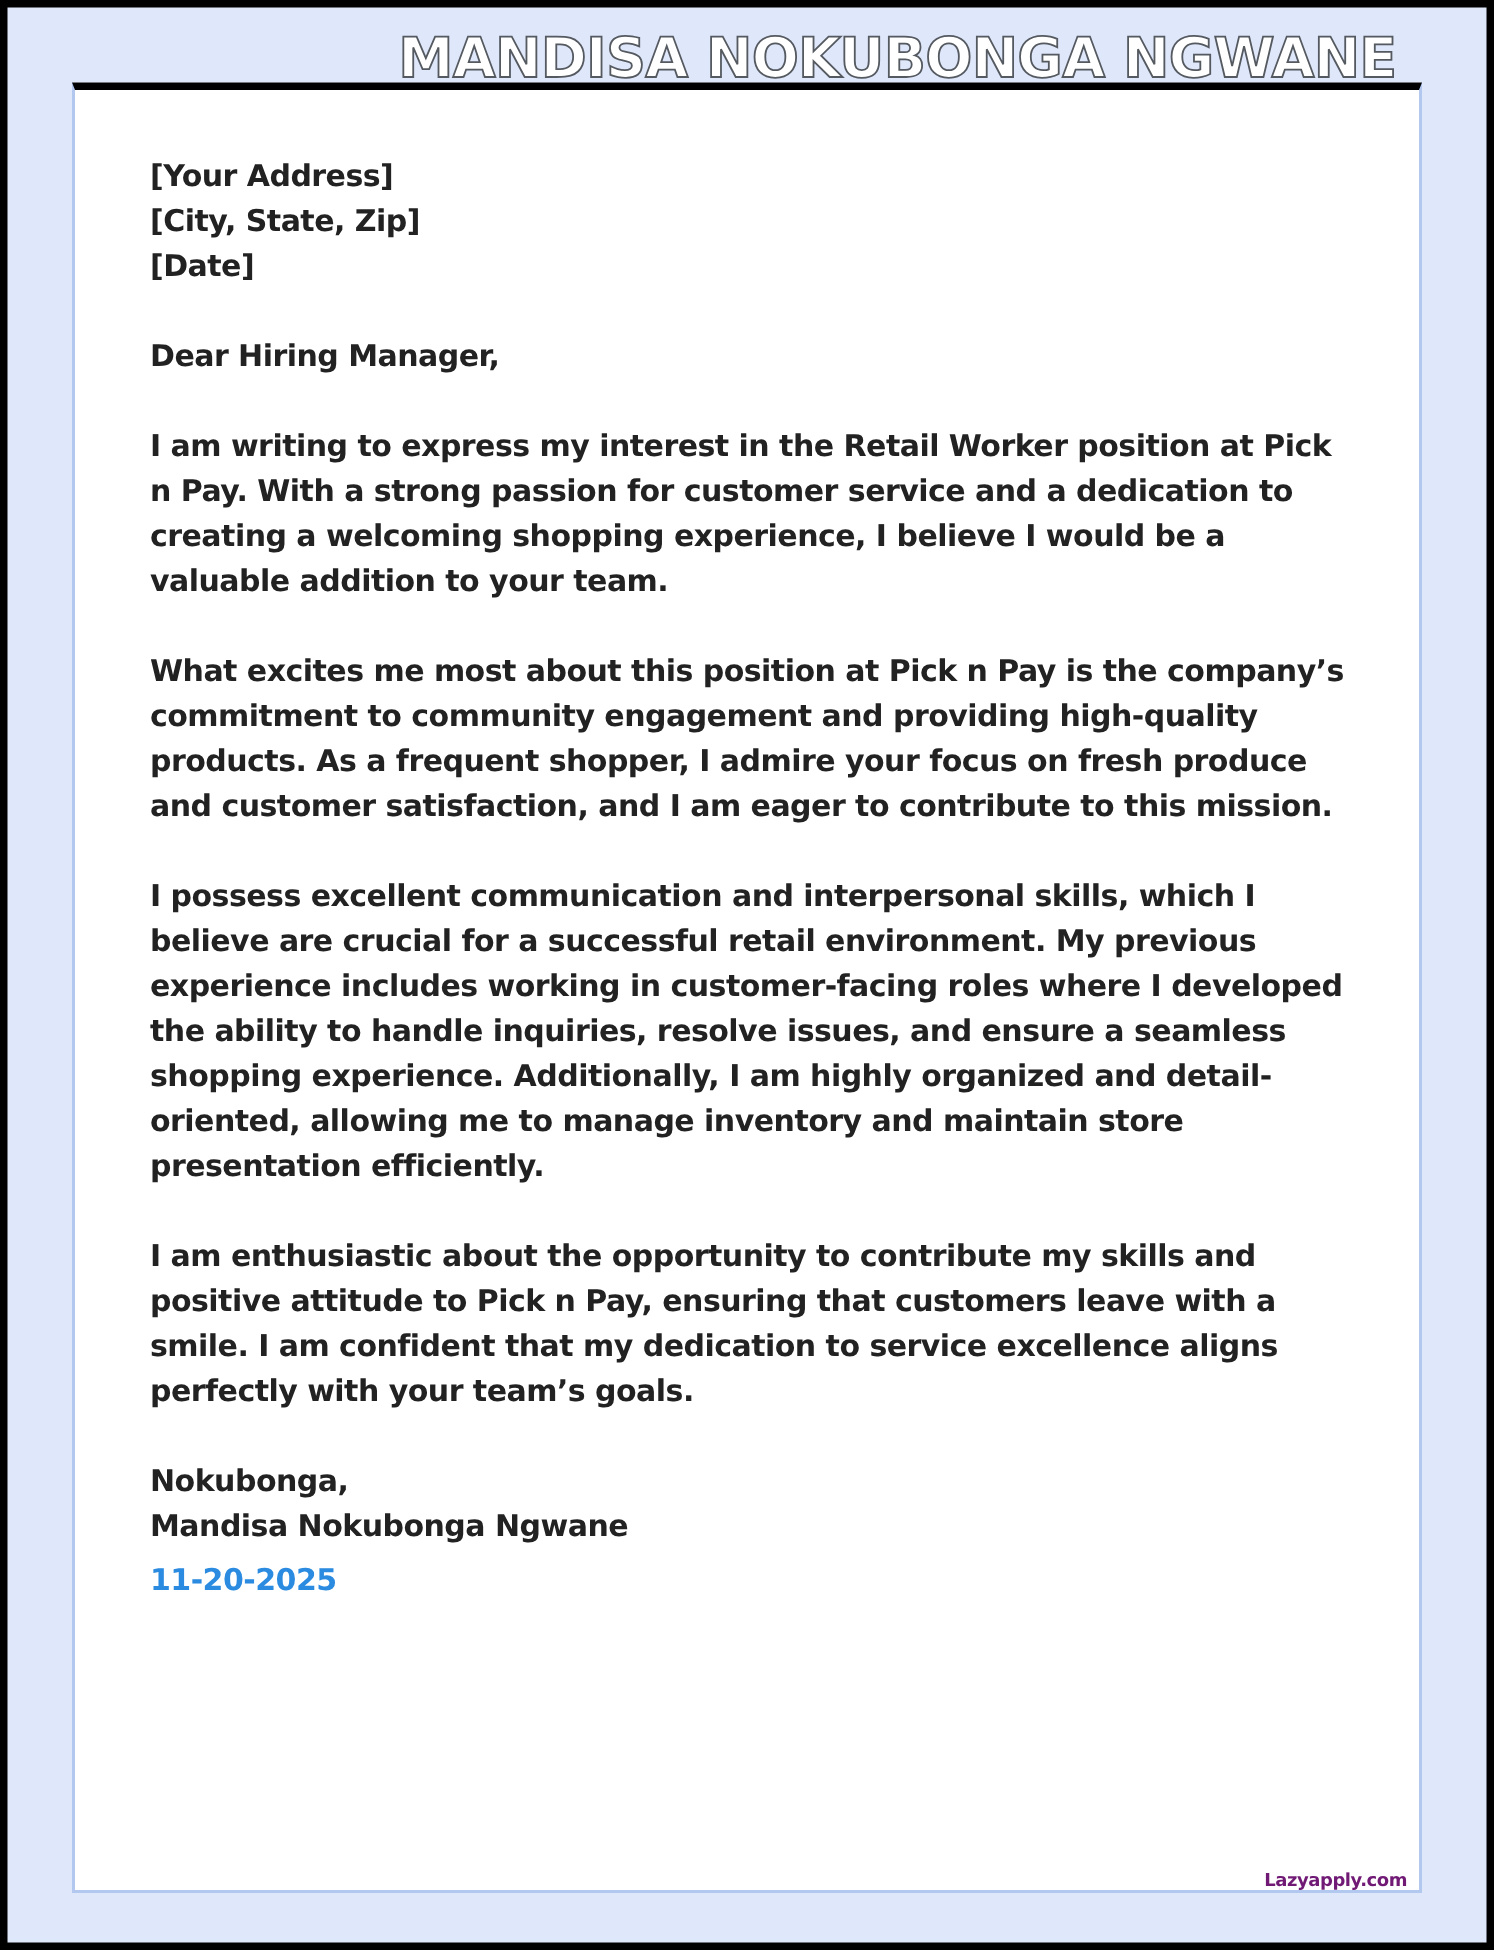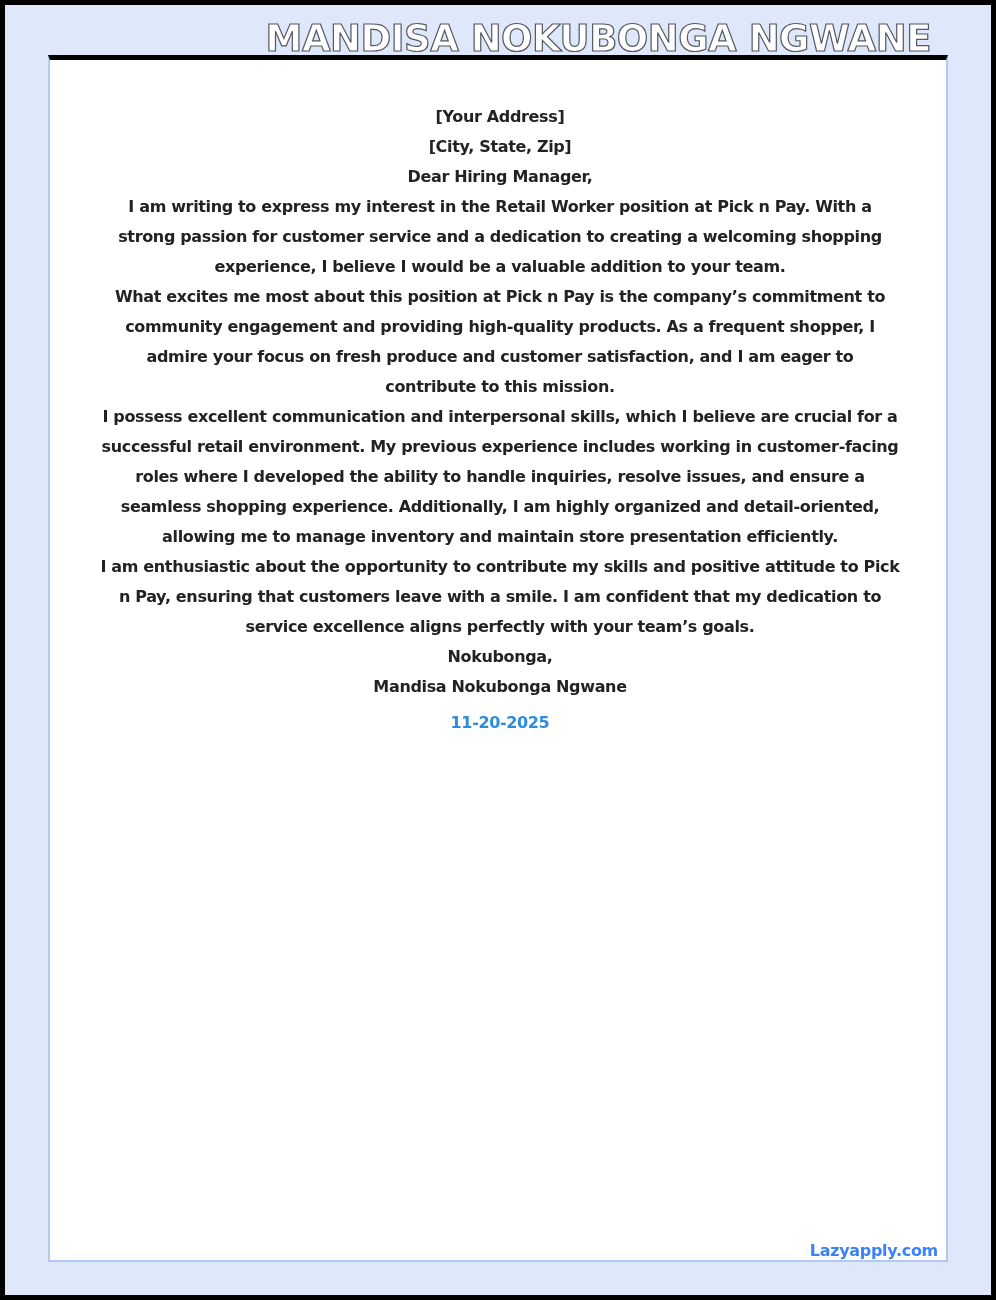--- a/index.html
+++ b/index.html
@@ -36,49 +36,49 @@
       border-left: 2px solid #b3c8ef;
       border-right: 2px solid #b3c8ef;
       border-bottom: 2px solid #b3c8ef;
       border-top: 5px solid #000000;
     }
     .content {
       position: absolute;
       left: 50px;
       top: 42px;
       width: 800px;
-      font-size: 16px;
+      font-size: 20px;
       line-height: 30px;
       color: #222222;
       letter-spacing: -0.35px;
-      text-align: center;
     }
     .line { display: block; }
-    .para { }
+    .para { margin-top: 30px; }
     .date-line { color: #2b8be0; margin-top: 6px; }
     .watermark {
       position: absolute;
       right: 8px;
       bottom: 0px;
-      font-size: 16px;
-      color: #3b82f6;
+      font-size: 12px;
+      color: #701a75;
       letter-spacing: -0.3px;
     }
   </style>
 </head>
 <body>
 
 <div class="frame">
   <div class="name-title">MANDISA NOKUBONGA NGWANE</div>
 
   <div class="page">
     <div class="content">
       <div>
         <span class="line">[Your Address]</span>
         <span class="line">[City, State, Zip]</span>
+        <span class="line">[Date]</span>
       </div>
 
       <p class="para">Dear Hiring Manager,</p>
 
       <p class="para">I am writing to express my interest in the Retail Worker position at Pick n Pay. With a strong passion for customer service and a dedication to creating a welcoming shopping experience, I believe I would be a valuable addition to your team.</p>
       <p class="para">What excites me most about this position at Pick n Pay is the company’s commitment to community engagement and providing high-quality products. As a frequent shopper, I admire your focus on fresh produce and customer satisfaction, and I am eager to contribute to this mission.</p>
       <p class="para">I possess excellent communication and interpersonal skills, which I believe are crucial for a successful retail environment. My previous experience includes working in customer-facing roles where I developed the ability to handle inquiries, resolve issues, and ensure a seamless shopping experience. Additionally, I am highly organized and detail-oriented, allowing me to manage inventory and maintain store presentation efficiently.</p>
       <p class="para">I am enthusiastic about the opportunity to contribute my skills and positive attitude to Pick n Pay, ensuring that customers leave with a smile. I am confident that my dedication to service excellence aligns perfectly with your team’s goals.</p>
 
       <div class="para">

